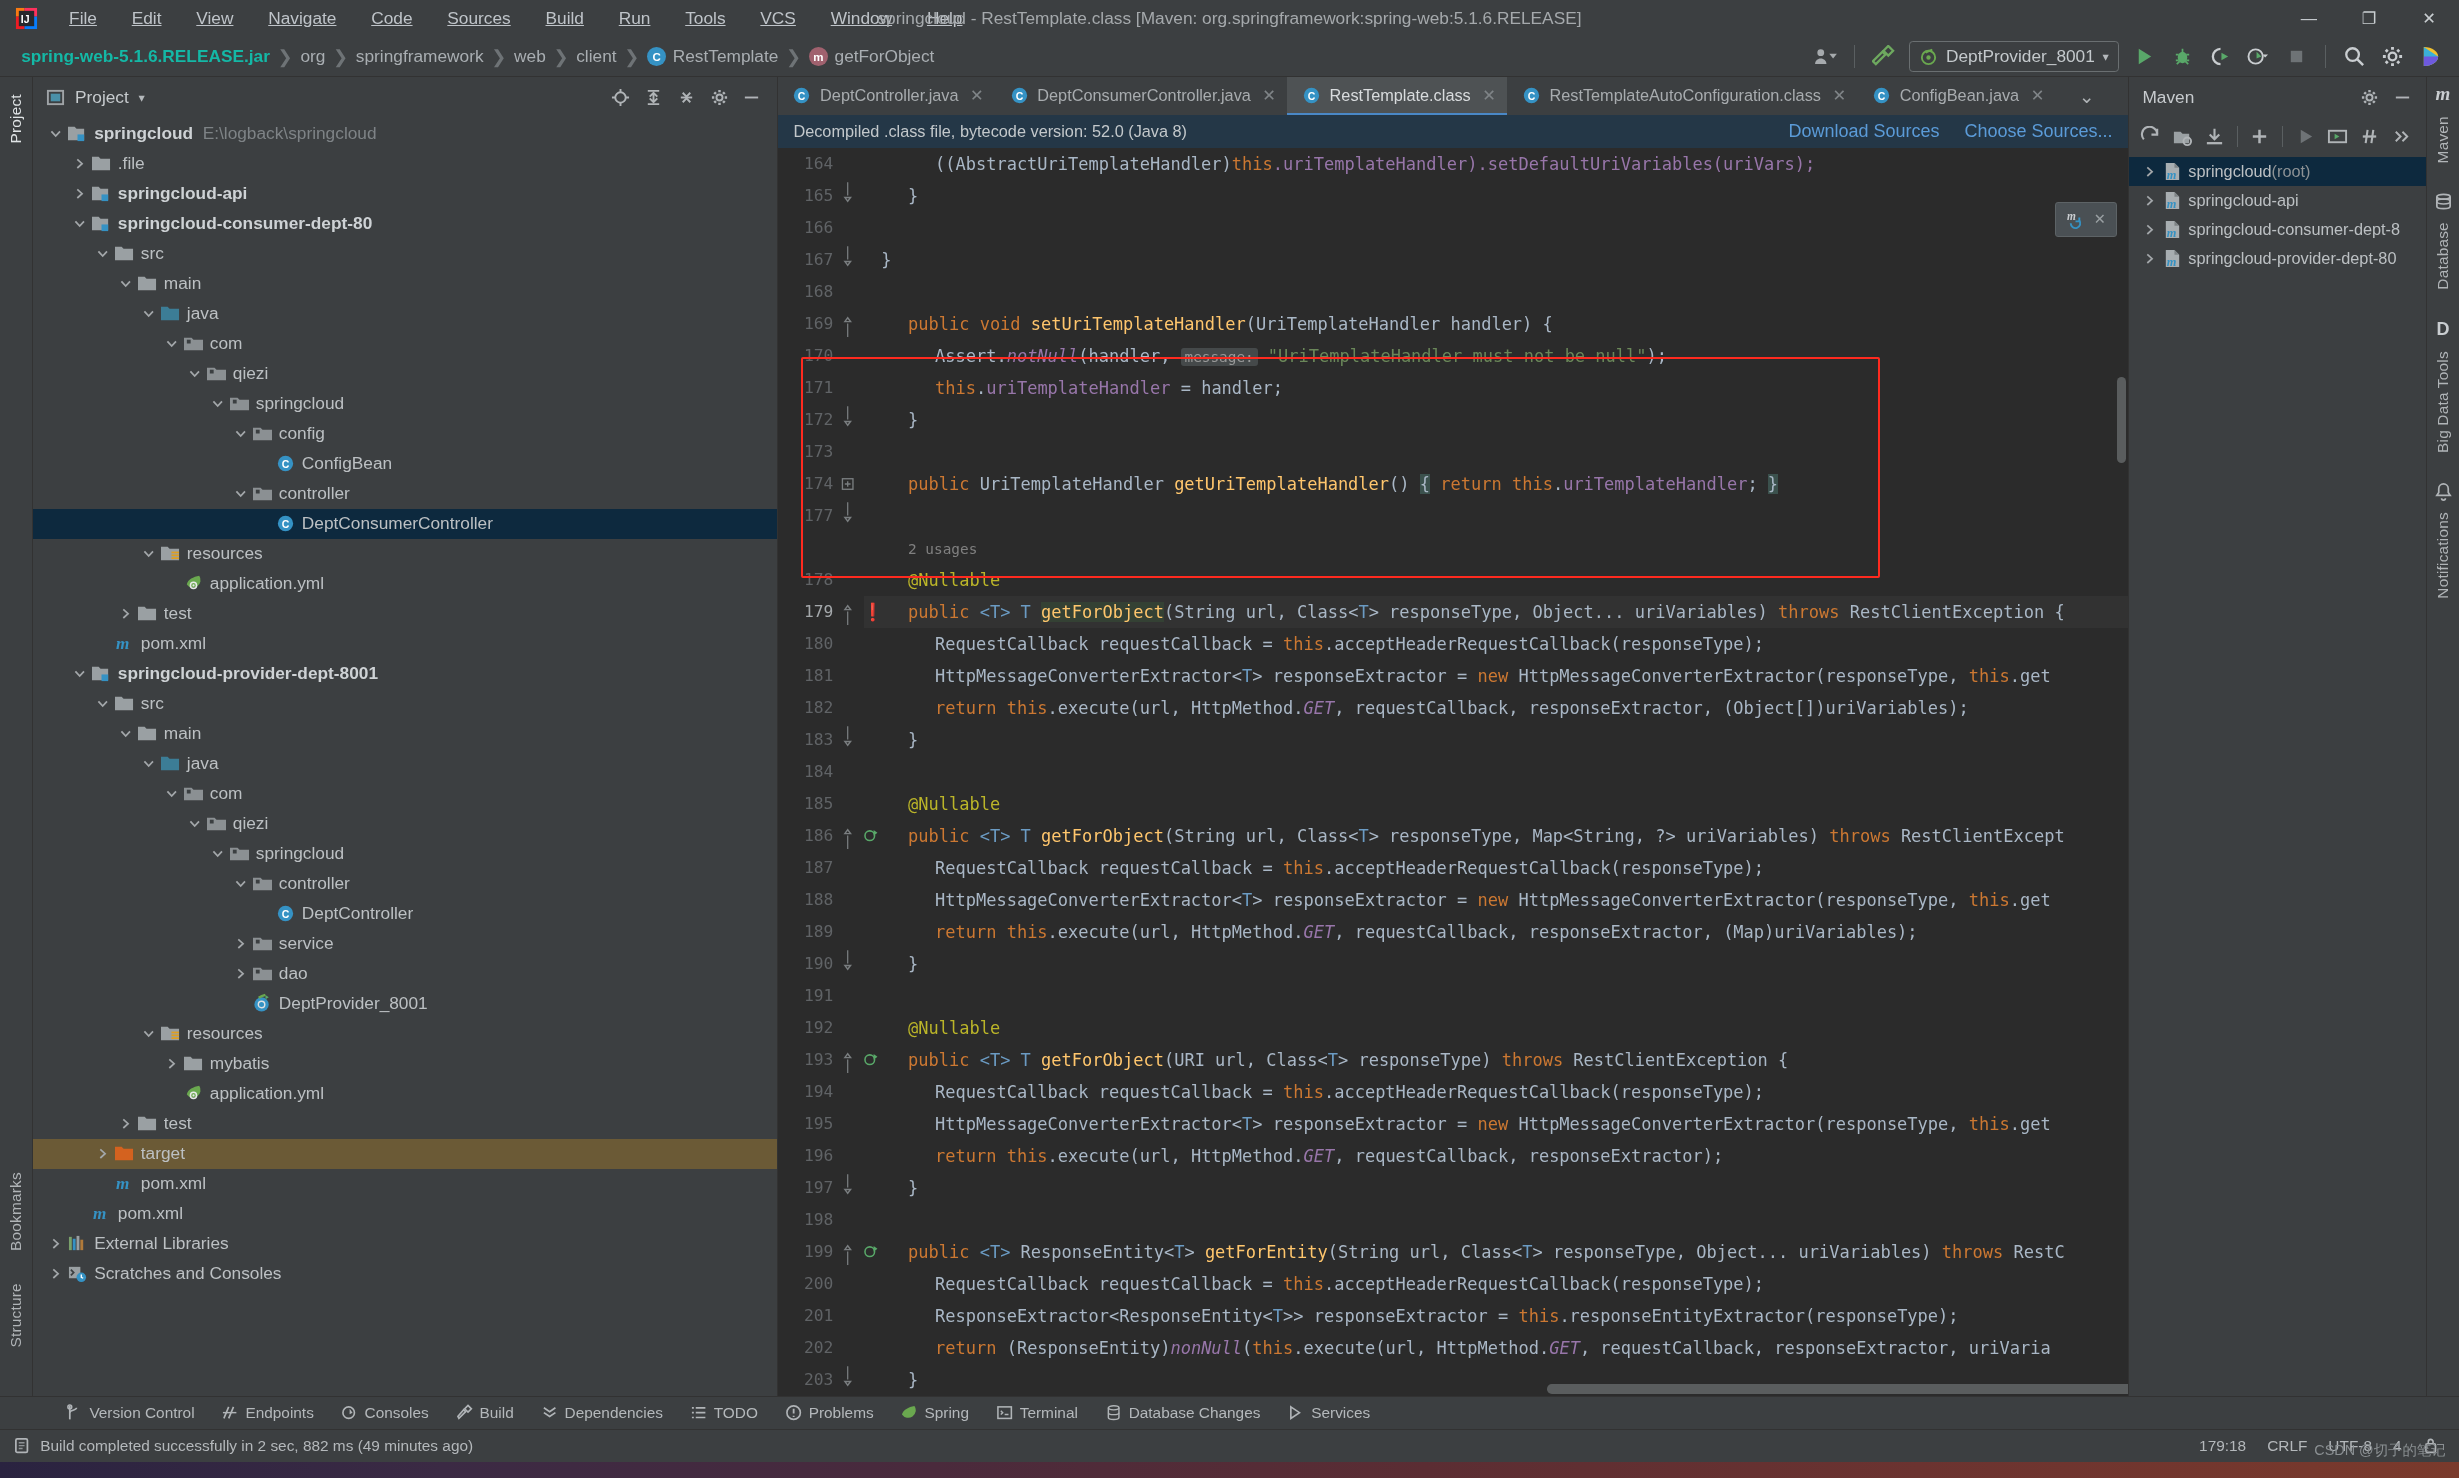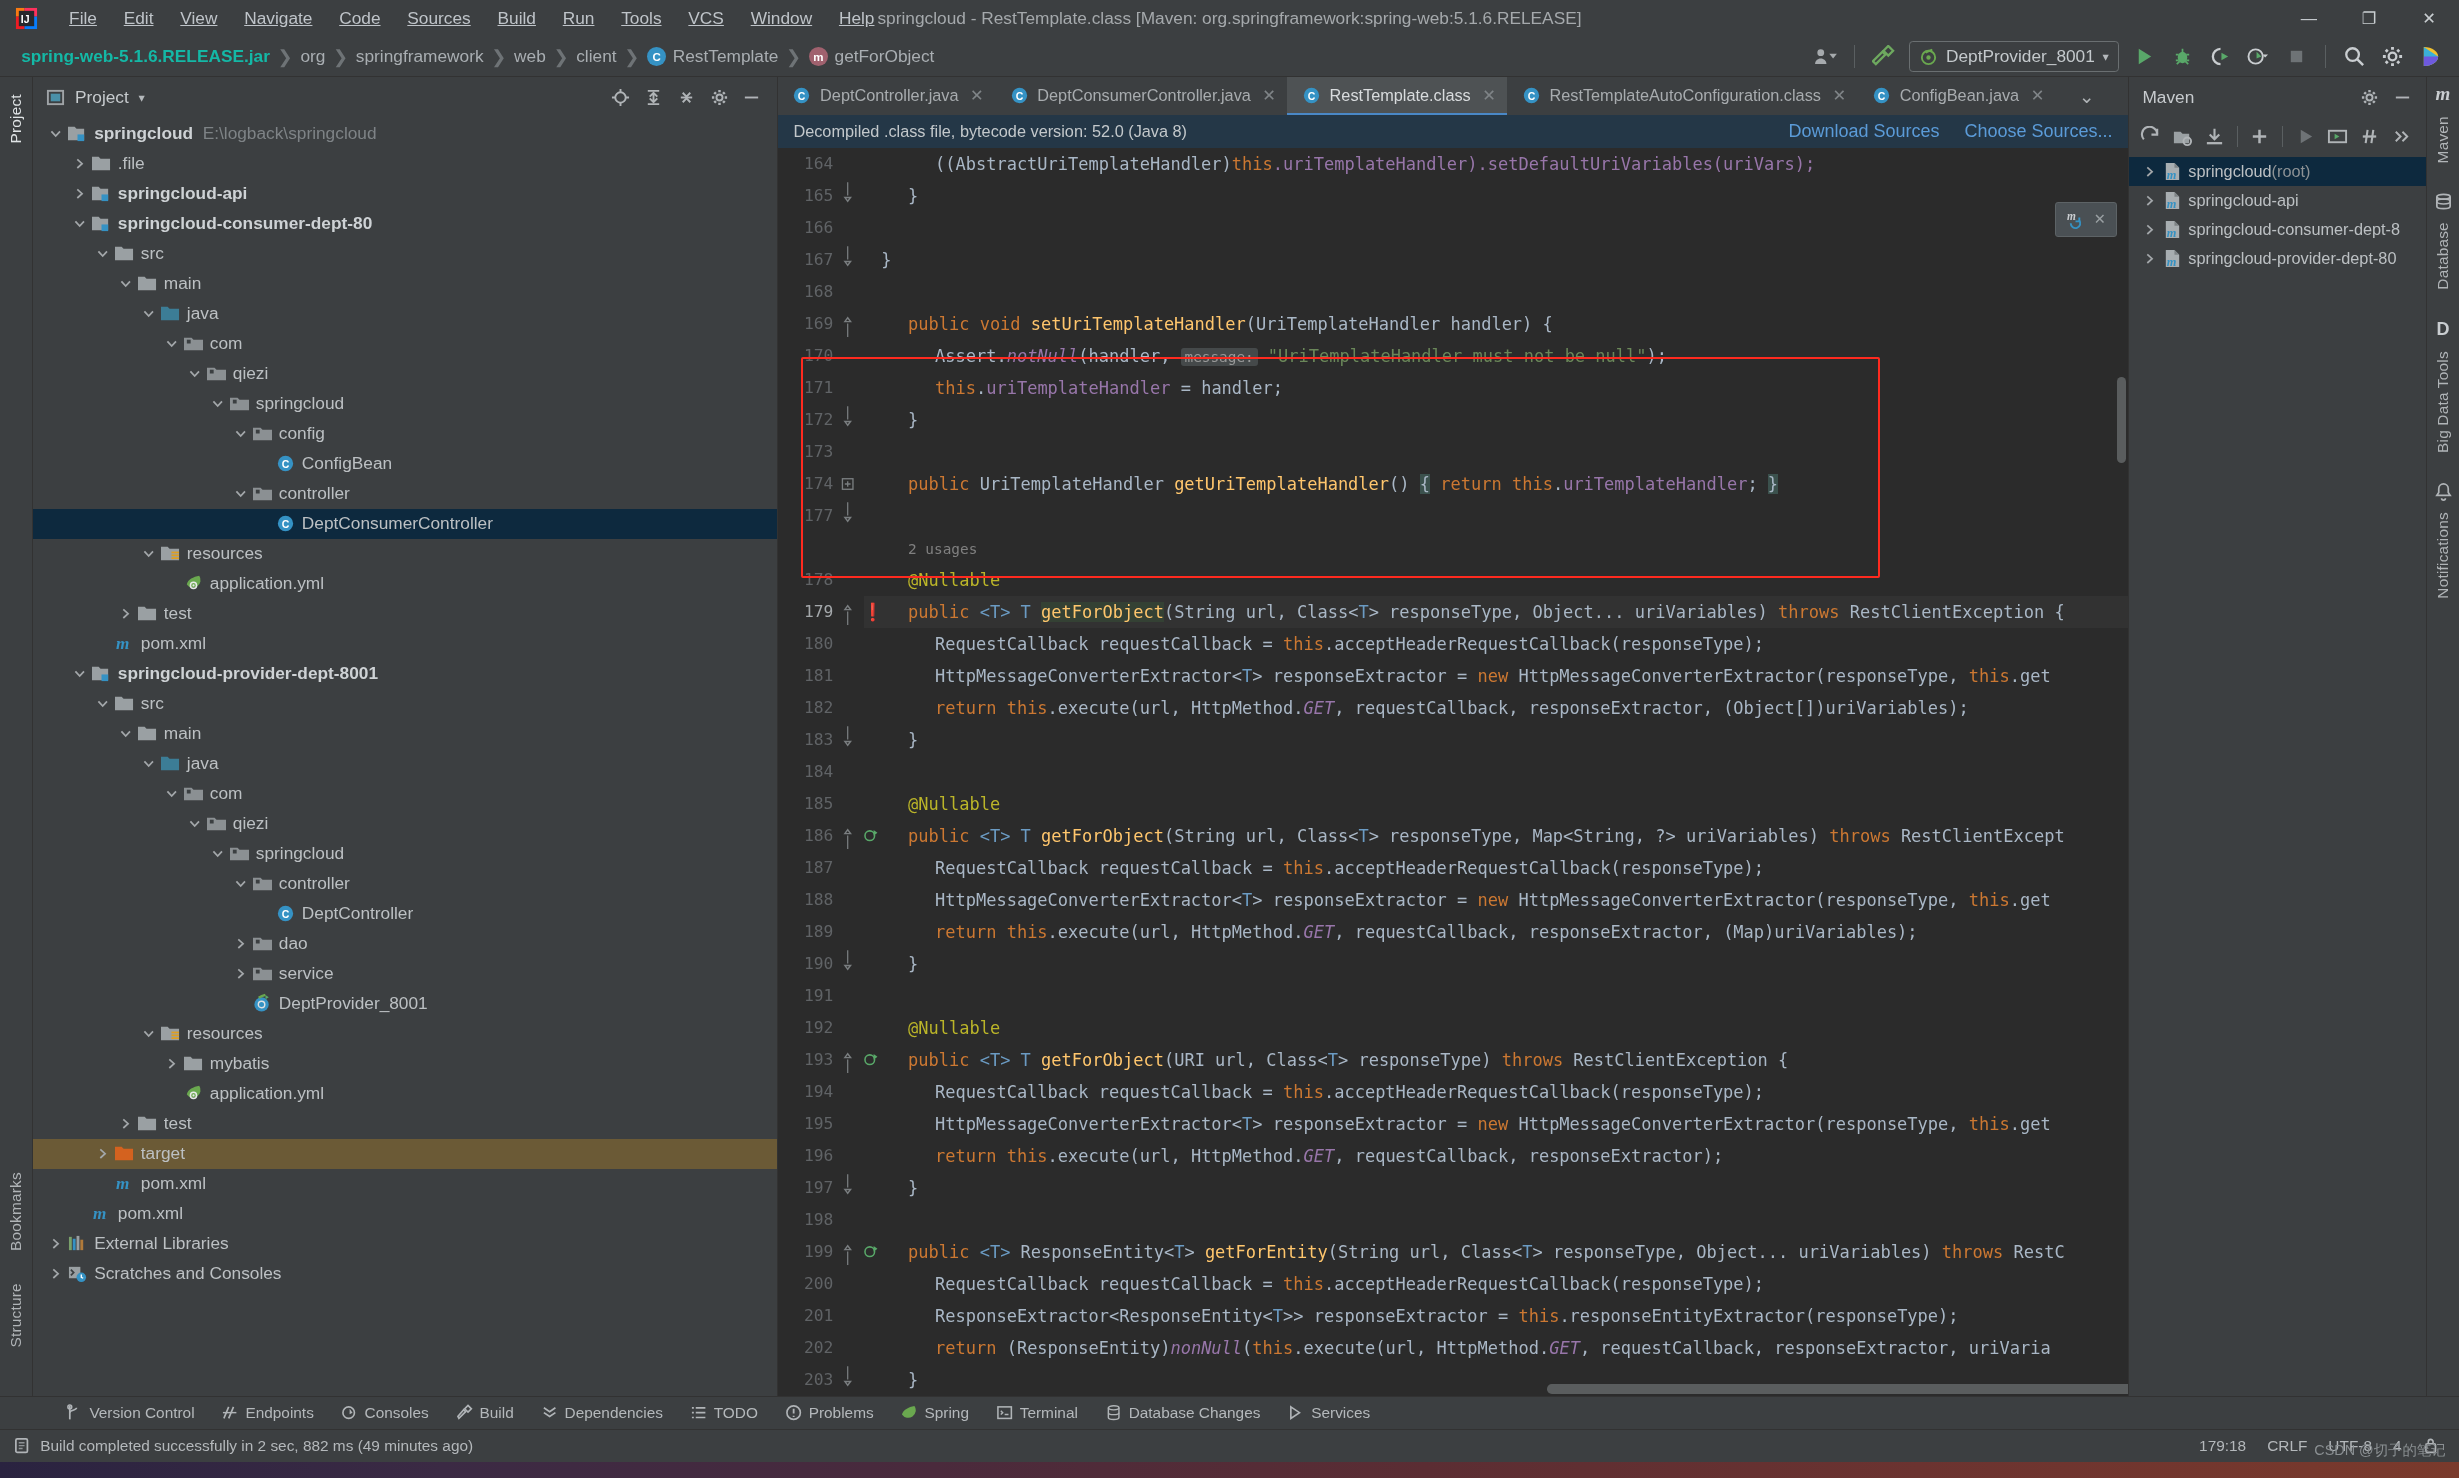--- a/index.html
+++ b/index.html
@@ -11,21 +11,21 @@
     color: #bbbbbb;
   }
   #app { position: relative; width: 2459px; height: 1479px; display: flex; flex-direction: column; }
 
   
   .titlebar {
     height: 37px; background: #3c3f41; display: flex; align-items: center;
     flex: 0 0 37px; position: relative;
   }
   .ij-logo { width: 23px; height: 23px; margin-left: 15.4px; margin-right: 17.3px; position: relative; flex: 0 0 23px; }
-  .menubar { display: flex; align-items: center; gap: 0px; }
+  .menubar { display: flex; align-items: center; gap: 8px; }
   .menu-item {
     font-size: 17.3px; color: #bfc4c9; padding: 2.9px 13.4px; cursor: default; white-space: nowrap;
   }
   .menu-item u { text-decoration: underline; }
   .win-title {
     position: absolute; left: 0; right: 0; text-align: center;
     font-size: 17.3px; color: #a5a9ac; pointer-events: none;
   }
   .win-buttons { position: absolute; right: 0; top: 0; height: 37px; display: flex; align-items: center; }
   .win-btn { width: 60px; height: 37px; display: flex; align-items: center; justify-content: center; color: #c8cdd0; font-size: 16.3px; }
@@ -791,37 +791,37 @@
               </svg>
             </span>
             <span class="ticon">
               <span style="display: inline-flex;">
                 <svg width="21" height="19" viewBox="0 0 22 20">
                   <path d="M1 4h8l2 2h10v11H1z" fill="#8b9093"></path>
                   <rect x="4" y="6" width="4" height="4" fill="#3b3f41"></rect>
                 </svg>
               </span>
             </span>
-            <span class="tlabel">dao</span>
+            <span class="tlabel">service</span>
           </div>
           <div class="trow" style="padding-left: 198px;">
             <span class="tw">
               <svg width="13.4" height="13.4" viewBox="0 0 14 14">
                 <path d="M4.5 2.5L9.5 7l-5 4.5" stroke="#a3a7aa" stroke-width="1.8" fill="none"></path>
               </svg>
             </span>
             <span class="ticon">
               <span style="display: inline-flex;">
                 <svg width="21" height="19" viewBox="0 0 22 20">
                   <path d="M1 4h8l2 2h10v11H1z" fill="#8b9093"></path>
                   <rect x="4" y="6" width="4" height="4" fill="#3b3f41"></rect>
                 </svg>
               </span>
             </span>
-            <span class="tlabel">service</span>
+            <span class="tlabel">dao</span>
           </div>
           <div class="trow" style="padding-left: 198px;">
             <span class="tw"></span>
             <span class="ticon">
               <span style="display: inline-flex;">
                 <svg width="21" height="21" viewBox="0 0 22 22">
                   <circle cx="10" cy="12" r="7.5" fill="#3592c4"></circle>
                   <circle cx="10" cy="12" r="3.4" fill="none" stroke="#dfe2e4" stroke-width="1.5"></circle>
                   <path d="M14 2c-4 1-7 3-7 3" stroke="#6aa84f" stroke-width="2.4" fill="none"></path>
                   <path d="M14 2l3.6 2.4-3.4 2.2z" fill="#59a869"></path>

